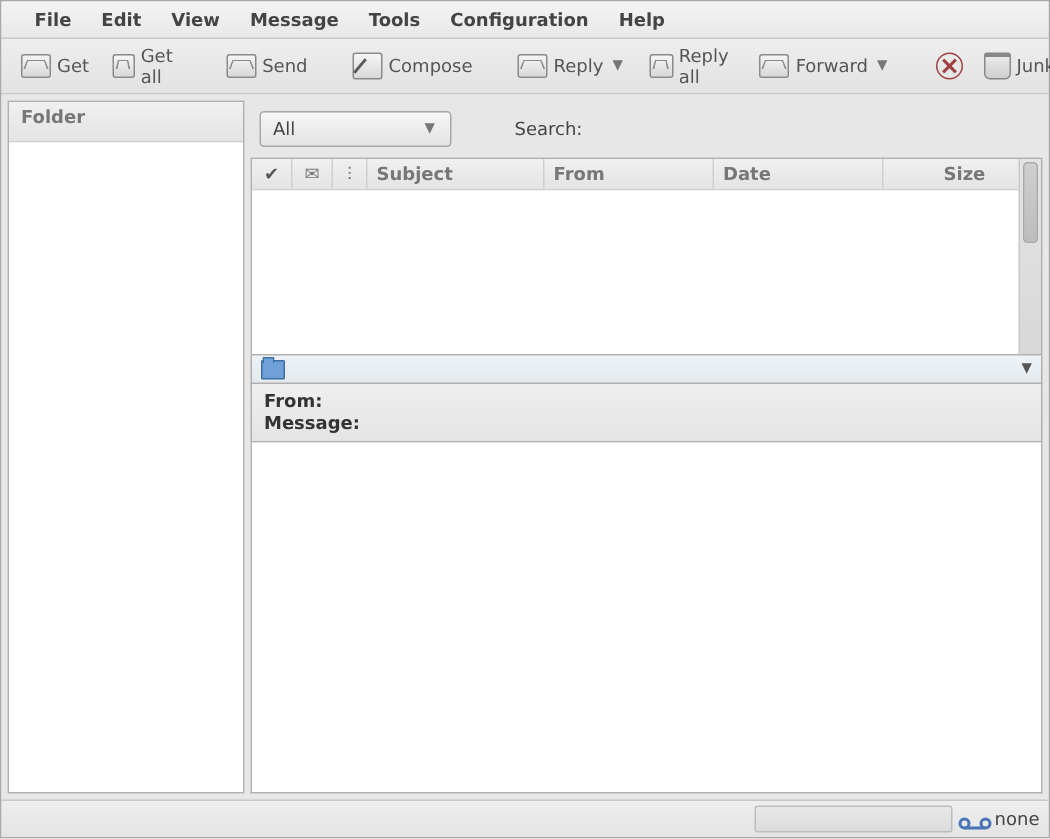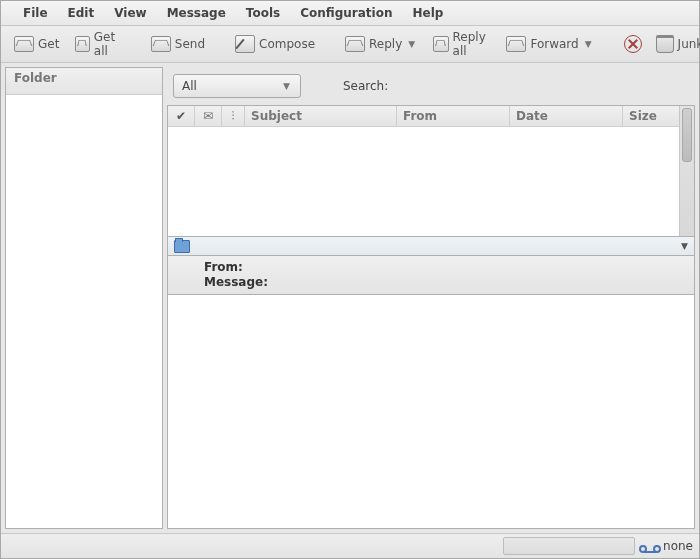--- a/index.html
+++ b/index.html
@@ -201,21 +201,21 @@
     display:flex;
     color:#777; font-weight:bold;
   }
   .col { border-right:1px solid #cfcfcf; padding:3px 6px; }
   .col-flag  { width: 14px; text-align:center; font-weight:normal; color:#555;}
   .col-icon  { width: 14px; text-align:center; font-weight:normal;}
   .col-att   { width: 10px; text-align:center; font-weight:normal;}
   .col-subj  { flex: 1; }
   .col-from  { width: 100px; }
   .col-date  { width: 100px; }
-  .col-size  { width: 44px; border-right:none;}
+  .col-size  { width: 44px; border-right:none;margin-left:34px;}
   .msg-body { flex:1; background:#fff; }
   .vscroll {
     width: 14px;
     background: linear-gradient(#e4e4e4,#d8d8d8);
     border-left:1px solid #c7c7c7;
   }
   .vscroll .thumb {
     margin:2px; height:40%; background:linear-gradient(#cfcfcf,#bcbcbc);
     border:1px solid #a8a8a8; border-radius:3px;
   }
@@ -240,21 +240,21 @@
   .path-drop { font-size:9px;color:#555; }
 
   
   .preview-head {
     border:1px solid #b0b0b0;
     border-top:none;
     background: linear-gradient(#efefef,#e4e4e4);
     padding: 4px 8px;
     color:#333; font-weight:bold;
   }
-  .preview-head div { line-height:15px;margin-left:28px; }
+  .preview-head div { line-height:15px; }
 
   
   .preview-body {
     flex:1;
     border:1px solid #b0b0b0;
     border-top:none;
     background:#fff;
     min-height: 0;
   }
 

